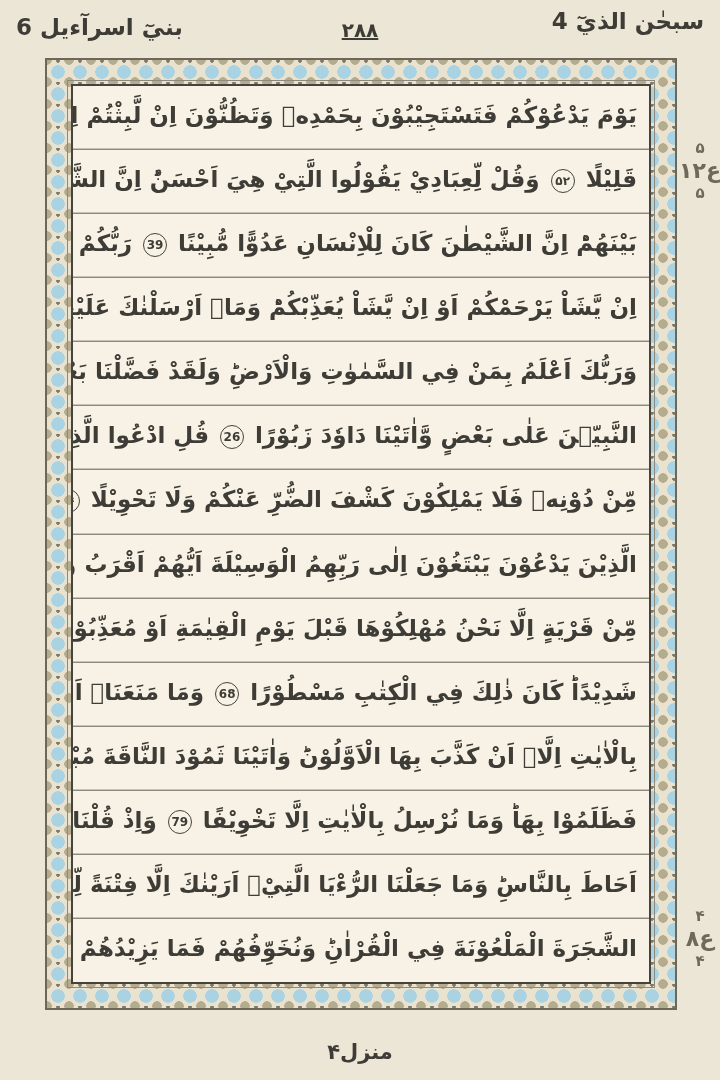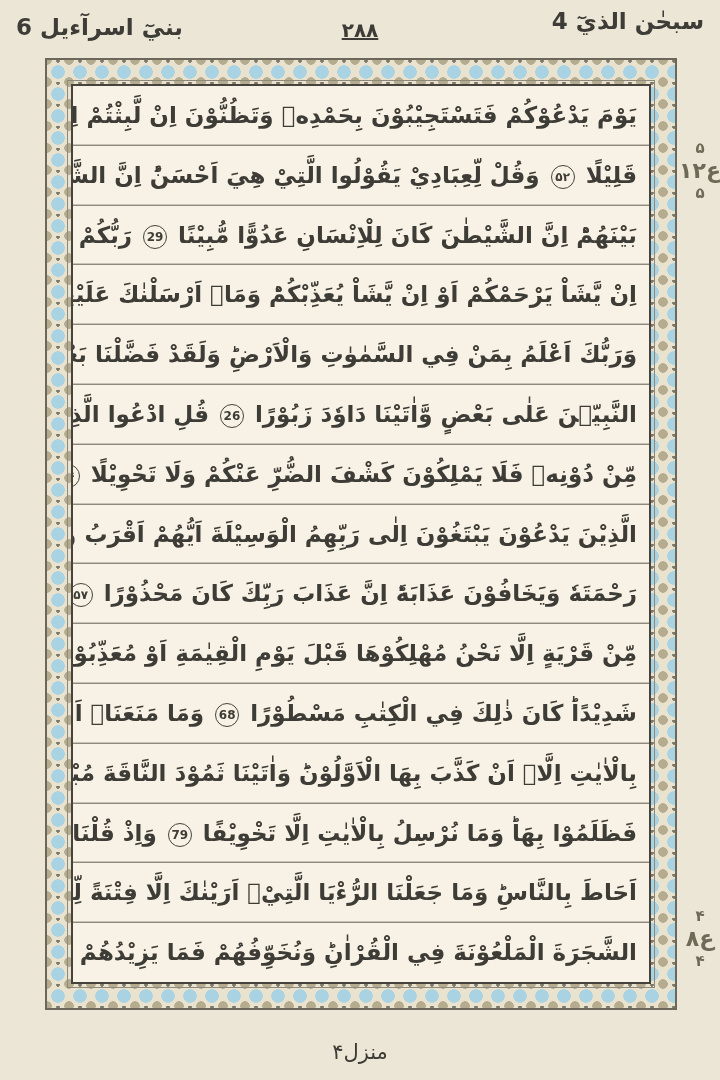--- a/index.html
+++ b/index.html
@@ -76,44 +76,43 @@
     display:flex;flex-direction:column;align-items:center;gap:2px;
     color:var(--margin-ink);
     font-size:15px;font-weight:bold;line-height:1.1;
   }
   .ruku .ain{font-size:22px;text-align:right;}
   .ruku-top{right:0;top:140px;}
   .ruku-bottom{right:0;top:908px;}
   
   .ftr{
     position:absolute;left:0;bottom:16px;width:720px;
-    text-align:center;font-size:21px;font-weight:normal;
+    text-align:center;font-size:21px;font-weight:bold;
   }
 </style>
 </head>
 <body>
 
 <div class="hdr">
   <div class="hdr-right">سبحٰن الذيٓ 4</div>
   <div class="hdr-center">۲۸۸</div>
   <div class="hdr-left">بنيٓ اسرآءيل 6</div>
 </div>
 
 <div class="frame">
   <div class="text-panel">
     <div class="lines">
         <div class="line"><span>يَوْمَ يَدْعُوْكُمْ فَتَسْتَجِيْبُوْنَ بِحَمْدِهٖ وَتَظُنُّوْنَ اِنْ لَّبِثْتُمْ اِلَّا</span> </div>
         <div class="line"><span>قَلِيْلًا</span> <span class="ayah">۵۲</span> <span>وَقُلْ لِّعِبَادِيْ يَقُوْلُوا الَّتِيْ هِيَ اَحْسَنُؕ اِنَّ الشَّيْطٰنَ يَنْزَغُ</span> </div>
-        <div class="line"><span>بَيْنَهُمْؕ اِنَّ الشَّيْطٰنَ كَانَ لِلْاِنْسَانِ عَدُوًّا مُّبِيْنًا</span> <span class="ayah">29</span> <span>رَبُّكُمْ اَعْلَمُ بِكُمْؕ</span> </div>
+        <div class="line"><span>بَيْنَهُمْؕ اِنَّ الشَّيْطٰنَ كَانَ لِلْاِنْسَانِ عَدُوًّا مُّبِيْنًا</span> <span class="ayah">39</span> <span>رَبُّكُمْ اَعْلَمُ بِكُمْؕ</span> </div>
         <div class="line"><span>اِنْ يَّشَاْ يَرْحَمْكُمْ اَوْ اِنْ يَّشَاْ يُعَذِّبْكُمْؕ وَمَاۤ اَرْسَلْنٰكَ عَلَيْهِمْ وَكِيْلًا</span>  </div>
         <div class="line"><span>وَرَبُّكَ اَعْلَمُ بِمَنْ فِي السَّمٰوٰتِ وَالْاَرْضِؕ وَلَقَدْ فَضَّلْنَا بَعْضَ</span> </div>
         <div class="line"><span>النَّبِيّٖنَ عَلٰى بَعْضٍ وَّاٰتَيْنَا دَاوٗدَ زَبُوْرًا</span> <span class="ayah">26</span> <span>قُلِ ادْعُوا الَّذِيْنَ زَعَمْتُمْ</span> </div>
         <div class="line"><span>مِّنْ دُوْنِهٖ فَلَا يَمْلِكُوْنَ كَشْفَ الضُّرِّ عَنْكُمْ وَلَا تَحْوِيْلًا</span> <span class="ayah">۵۶</span>  </div>
         <div class="line"><span>الَّذِيْنَ يَدْعُوْنَ يَبْتَغُوْنَ اِلٰى رَبِّهِمُ الْوَسِيْلَةَ اَيُّهُمْ اَقْرَبُ وَيَرْجُوْنَ</span> </div>
-        <div class="line"><span>رَحْمَتَهٗ وَيَخَافُوْنَ عَذَابَهٗؕ اِنَّ عَذَابَ رَبِّكَ كَانَ مَحْذُوْرًا</span> <span class="ayah">۵۷</span>  </div>
         <div class="line"><span>مِّنْ قَرْيَةٍ اِلَّا نَحْنُ مُهْلِكُوْهَا قَبْلَ يَوْمِ الْقِيٰمَةِ اَوْ مُعَذِّبُوْهَا عَذَابًا</span> </div>
         <div class="line"><span>شَدِيْدًاؕ كَانَ ذٰلِكَ فِي الْكِتٰبِ مَسْطُوْرًا</span> <span class="ayah">68</span> <span>وَمَا مَنَعَنَاۤ اَنْ نُّرْسِلَ</span> </div>
         <div class="line"><span>بِالْاٰيٰتِ اِلَّاۤ اَنْ كَذَّبَ بِهَا الْاَوَّلُوْنَؕ وَاٰتَيْنَا ثَمُوْدَ النَّاقَةَ مُبْصِرَةً</span> </div>
         <div class="line"><span>فَظَلَمُوْا بِهَاؕ وَمَا نُرْسِلُ بِالْاٰيٰتِ اِلَّا تَخْوِيْفًا</span> <span class="ayah">79</span> <span>وَاِذْ قُلْنَا لَكَ اِنَّ رَبَّكَ</span> </div>
         <div class="line"><span>اَحَاطَ بِالنَّاسِؕ وَمَا جَعَلْنَا الرُّءْيَا الَّتِيْۤ اَرَيْنٰكَ اِلَّا فِتْنَةً لِّلنَّاسِ وَ</span> </div>
         <div class="line"><span>الشَّجَرَةَ الْمَلْعُوْنَةَ فِي الْقُرْاٰنِؕ وَنُخَوِّفُهُمْ فَمَا يَزِيْدُهُمْ اِلَّا طُغْيَانًا كَبِيْرًا</span>  </div>
       </div>
   </div>
 </div>
 

